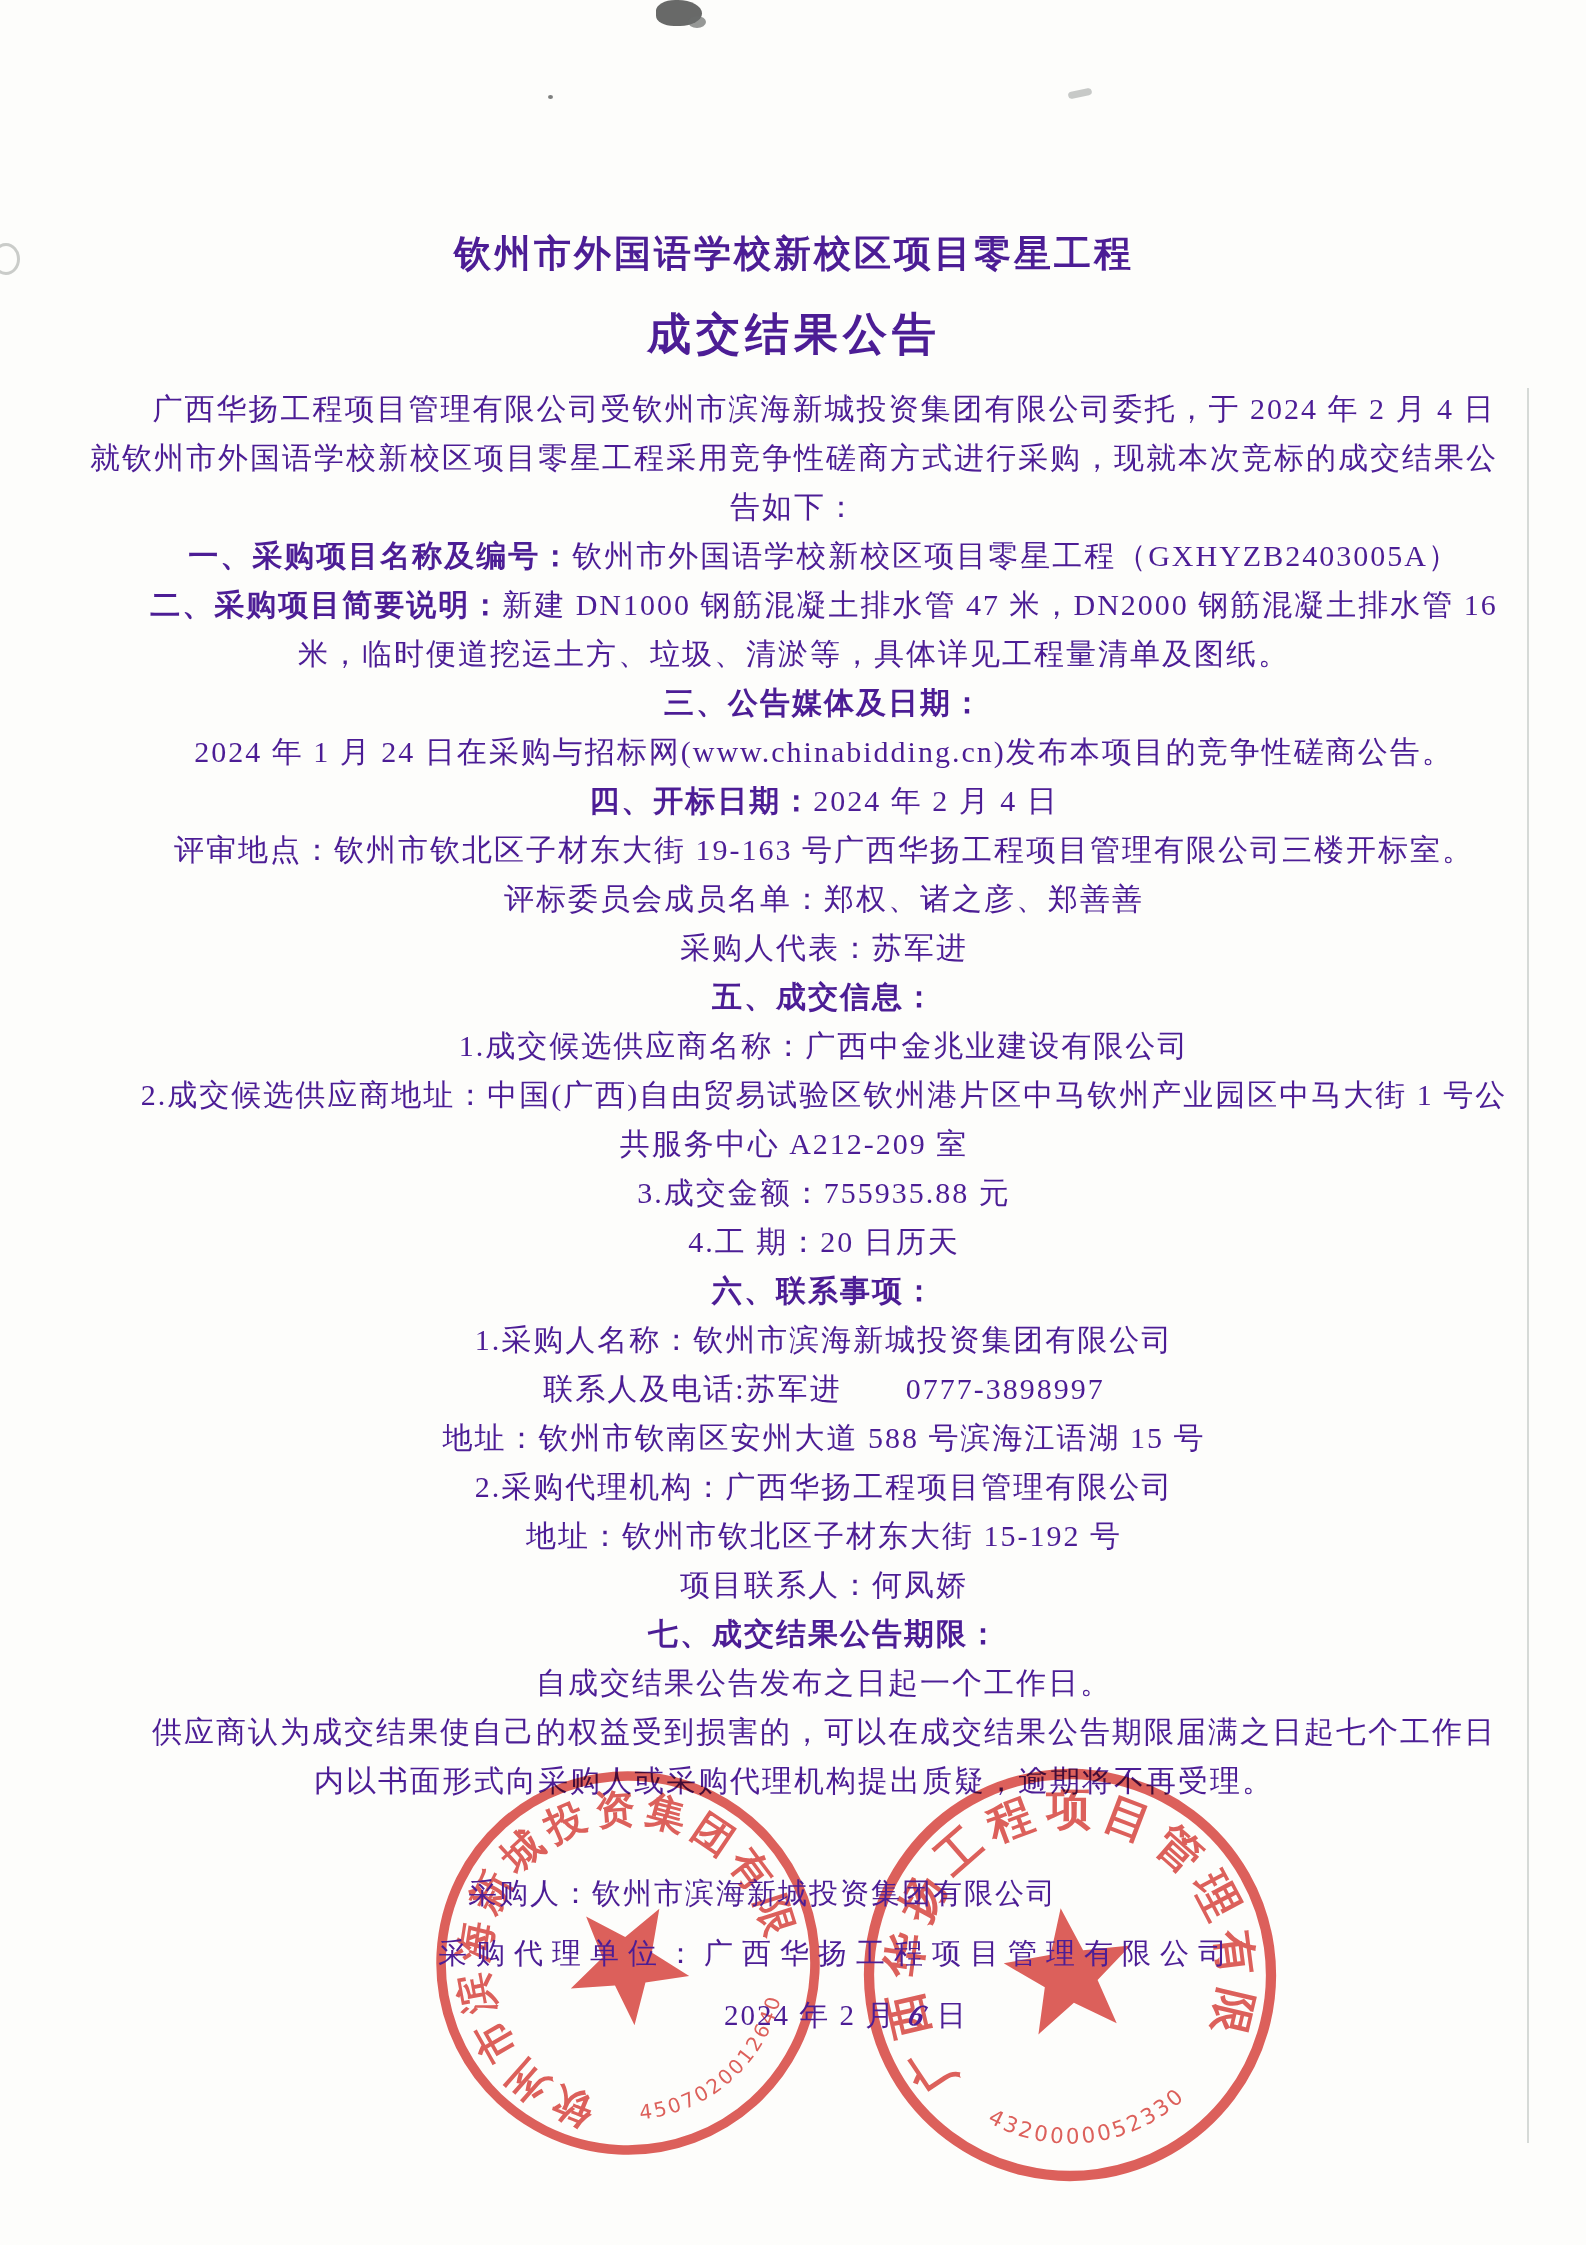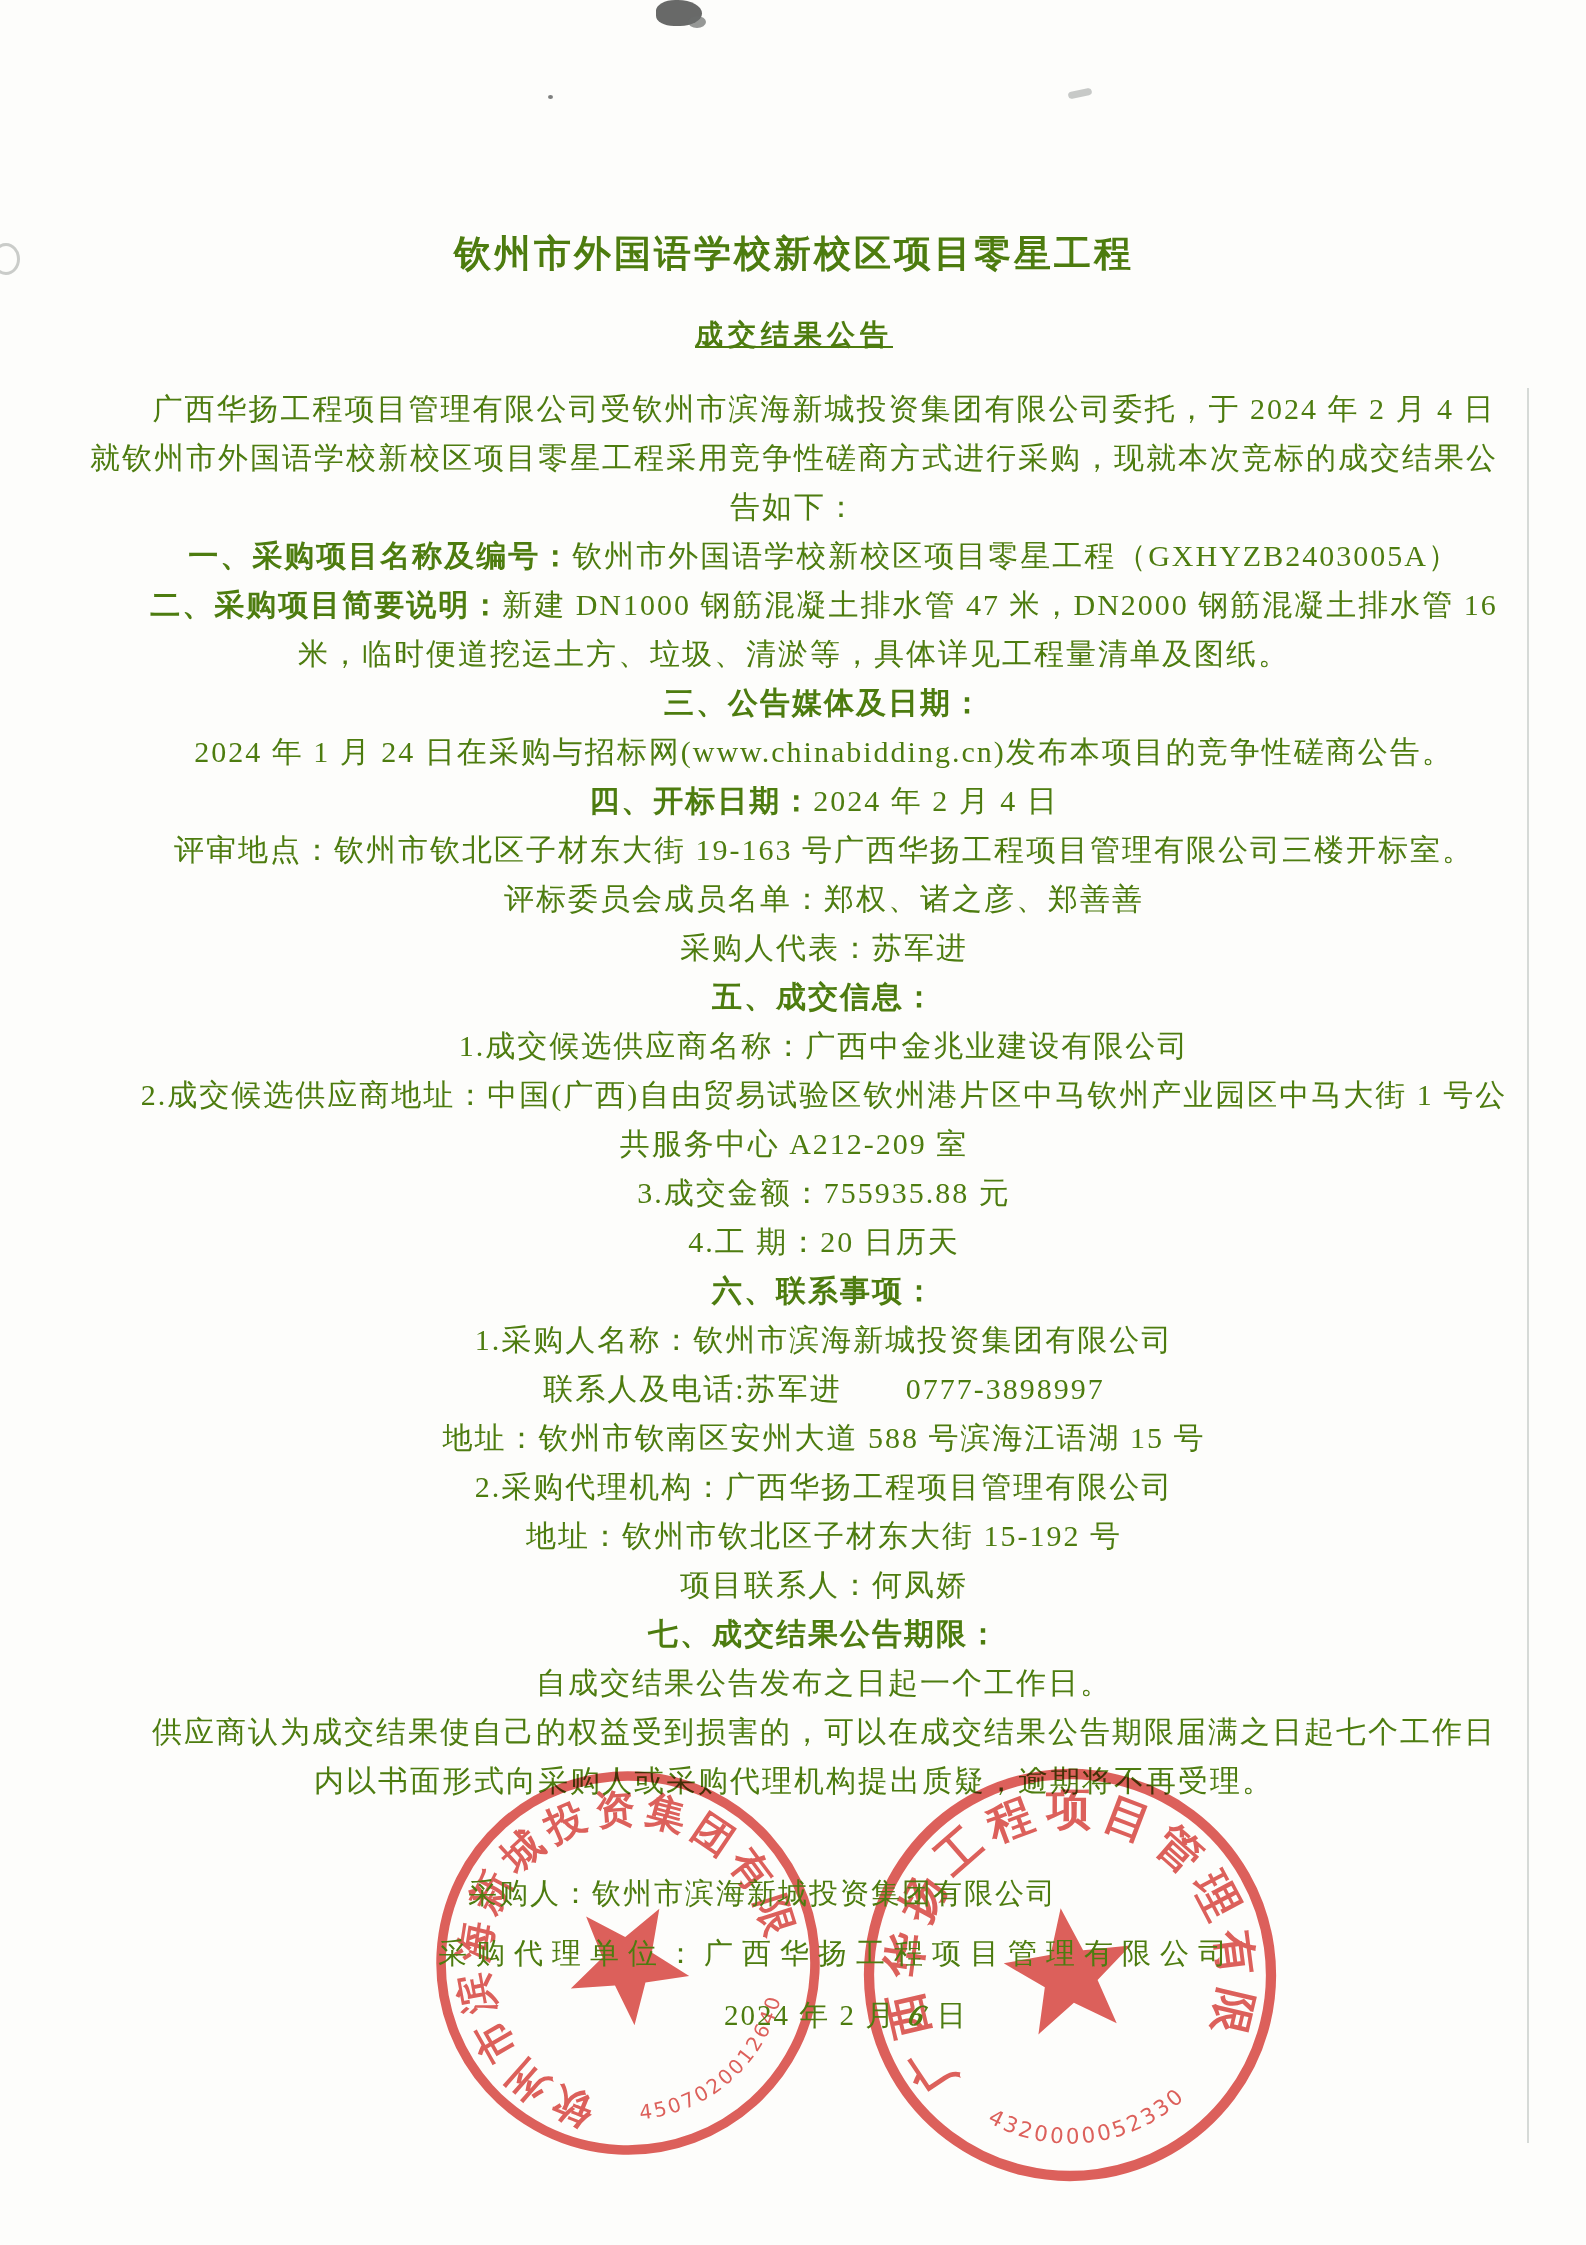--- a/index.html
+++ b/index.html
@@ -3,32 +3,32 @@
 <meta charset="utf-8">
 <style>
   html,body{margin:0;padding:0;background:#e8e8e8;}
   .page{
     position:relative;
     width:1586px;height:2245px;
     margin:0 auto;
     background:#fdfdfb;
     overflow:hidden;
     font-family:"Liberation Serif","DejaVu Serif",serif;
-    color:#4d7c0f;
+    color:#4c1d95;
   }
   .content{position:absolute;left:80px;top:230px;width:1428px;}
   .doc-title{
     margin:0 0 34px 0;
     font-size:37px;font-weight:700;letter-spacing:3px;
     text-align:center;line-height:48px;
   }
   .doc-subtitle{
     margin:0 0 26px 0;
-    font-size:28px;font-weight:700;letter-spacing:5px;
-    text-align:center;line-height:46px;text-decoration:underline;
+    font-size:44px;font-weight:700;letter-spacing:5px;
+    text-align:center;line-height:46px;
   }
   .line{
     margin:0;
     font-size:30px;line-height:49px;letter-spacing:2px;
     text-indent:2em;
     text-align:center;
   }
   .lead{font-weight:700;}
   .sig{position:absolute;font-size:29px;letter-spacing:2px;white-space:nowrap;}
   .sig-buyer{left:468px;top:1874px;}

